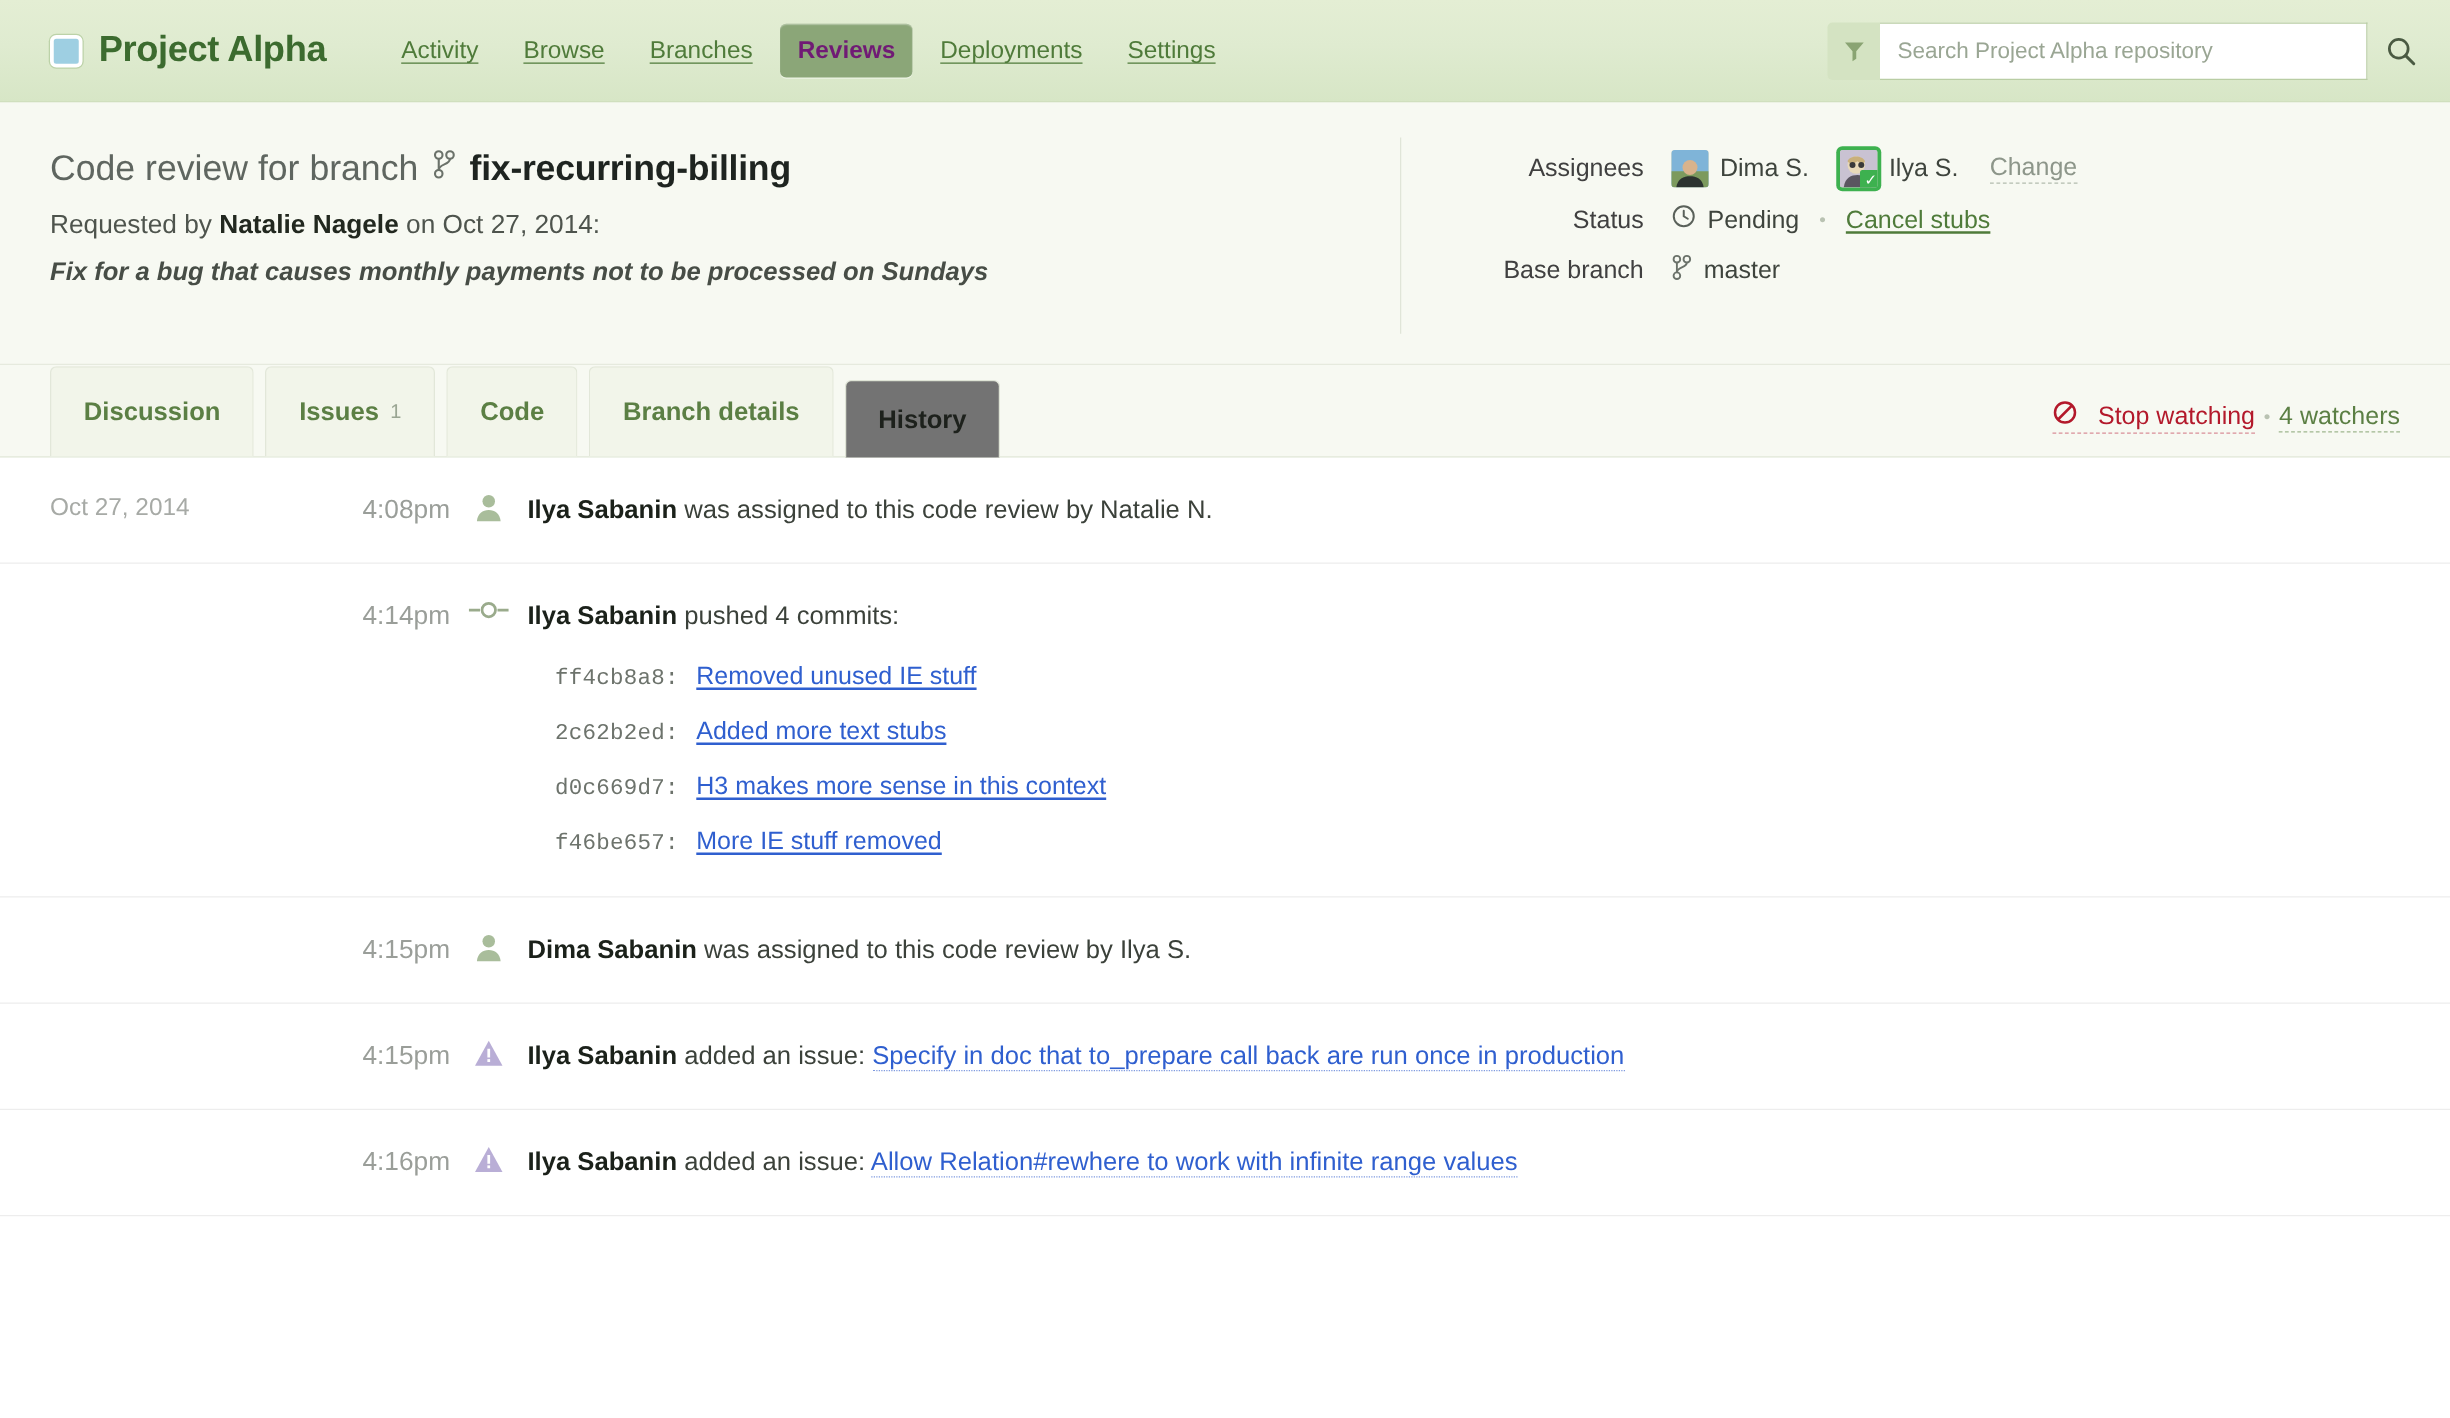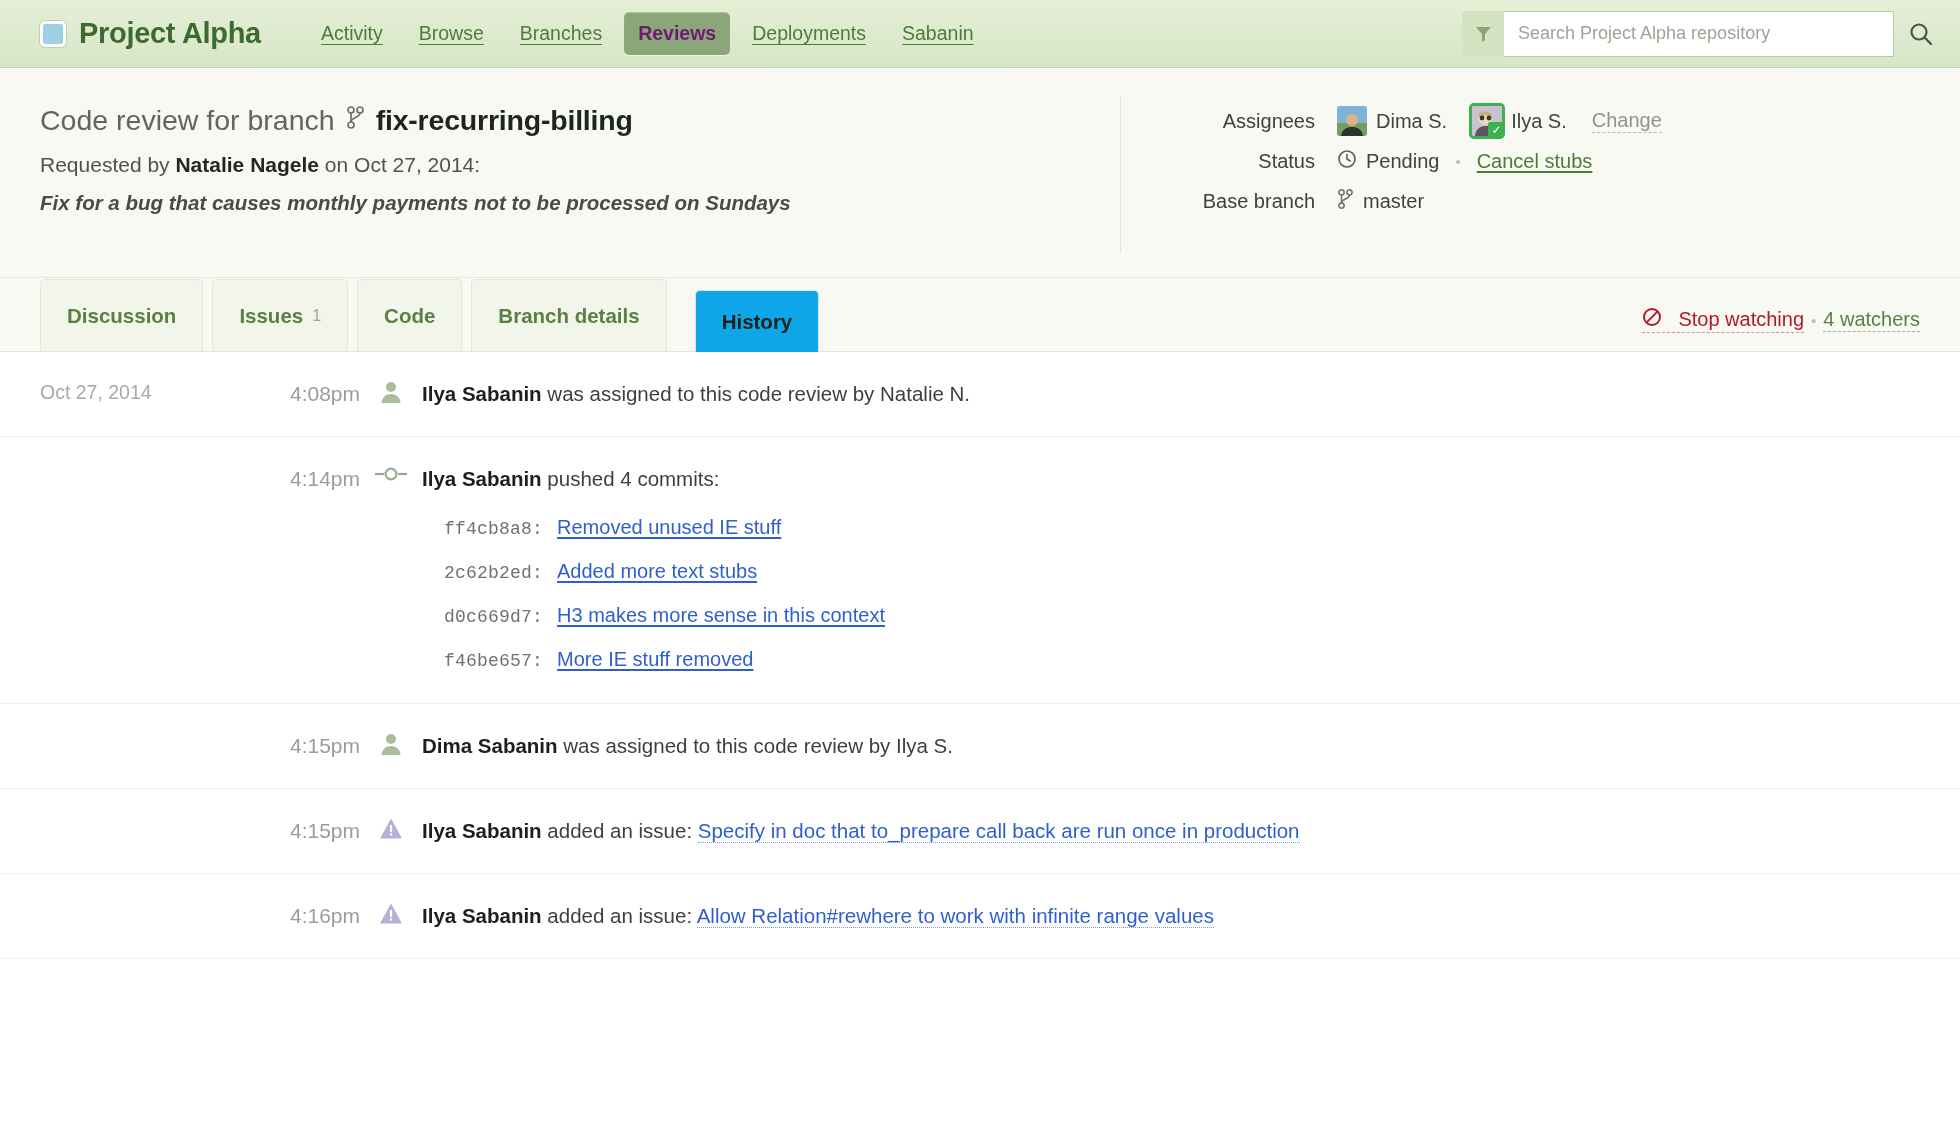--- a/index.html
+++ b/index.html
@@ -9,21 +9,21 @@
     width: 1960px; height: 1134px;
     overflow: hidden;
     background: #ffffff;
     font-family: "Liberation Sans", sans-serif;
     -webkit-font-smoothing: antialiased;
   }
 
   
   .topbar {
     position: relative;
-    height: 68px;
+    height: 82px;
     background: linear-gradient(to bottom, #e4eed4 0%, #dfebd0 45%, #d7e6c6 100%);
     border-bottom: 1px solid #c4d6ad;
     display: flex;
     align-items: center;
     padding: 0 26px 0 40px;
   }
   .brand {
     display: flex;
     align-items: center;
     gap: 13px;
@@ -222,26 +222,25 @@
     color: #5b7f44;
     background: #f2f5ea;
     border: 1px solid #e2e7d9;
     border-bottom: none;
     border-radius: 5px 5px 0 0;
     margin-right: 9px;
     cursor: pointer;
     position: relative;
   }
   .tab.active {
-    background: #0ea5e9;
+    background: #737373;
     color: #1d211c;
     height: 62px;
     margin-bottom: -1px;
     border-color: #dfe4d6;
-    margin-left: 19px;
   }
   .tab .count {
     font-size: 16px;
     font-weight: normal;
     color: #9aa593;
   }
   .watch-actions {
     margin-left: auto;
     display: flex;
     align-items: center;
@@ -336,21 +335,21 @@
   <div class="brand">
     <div class="brand-logo"></div>
     <div class="brand-name">Project Alpha</div>
   </div>
   <div class="nav" id="nav-container">
       <div class="nav-item">Activity</div>
       <div class="nav-item">Browse</div>
       <div class="nav-item">Branches</div>
       <div class="nav-item active">Reviews</div>
       <div class="nav-item">Deployments</div>
-      <div class="nav-item">Sabanin</div>
+      <div class="nav-item">Settings</div>
     </div>
   <div class="search-wrap">
     <div class="filter-btn">
       <svg width="17" height="18" viewBox="0 0 17 18" aria-hidden="true">
         <path d="M1 2h15l-6 7v6l-3 2V9z" fill="#8aa473"></path>
       </svg>
     </div>
     <input class="search-input" type="text" placeholder="Search Project Alpha repository" style="">
     <div class="search-go">
       <svg width="26" height="26" viewBox="0 0 26 26" aria-hidden="true">

